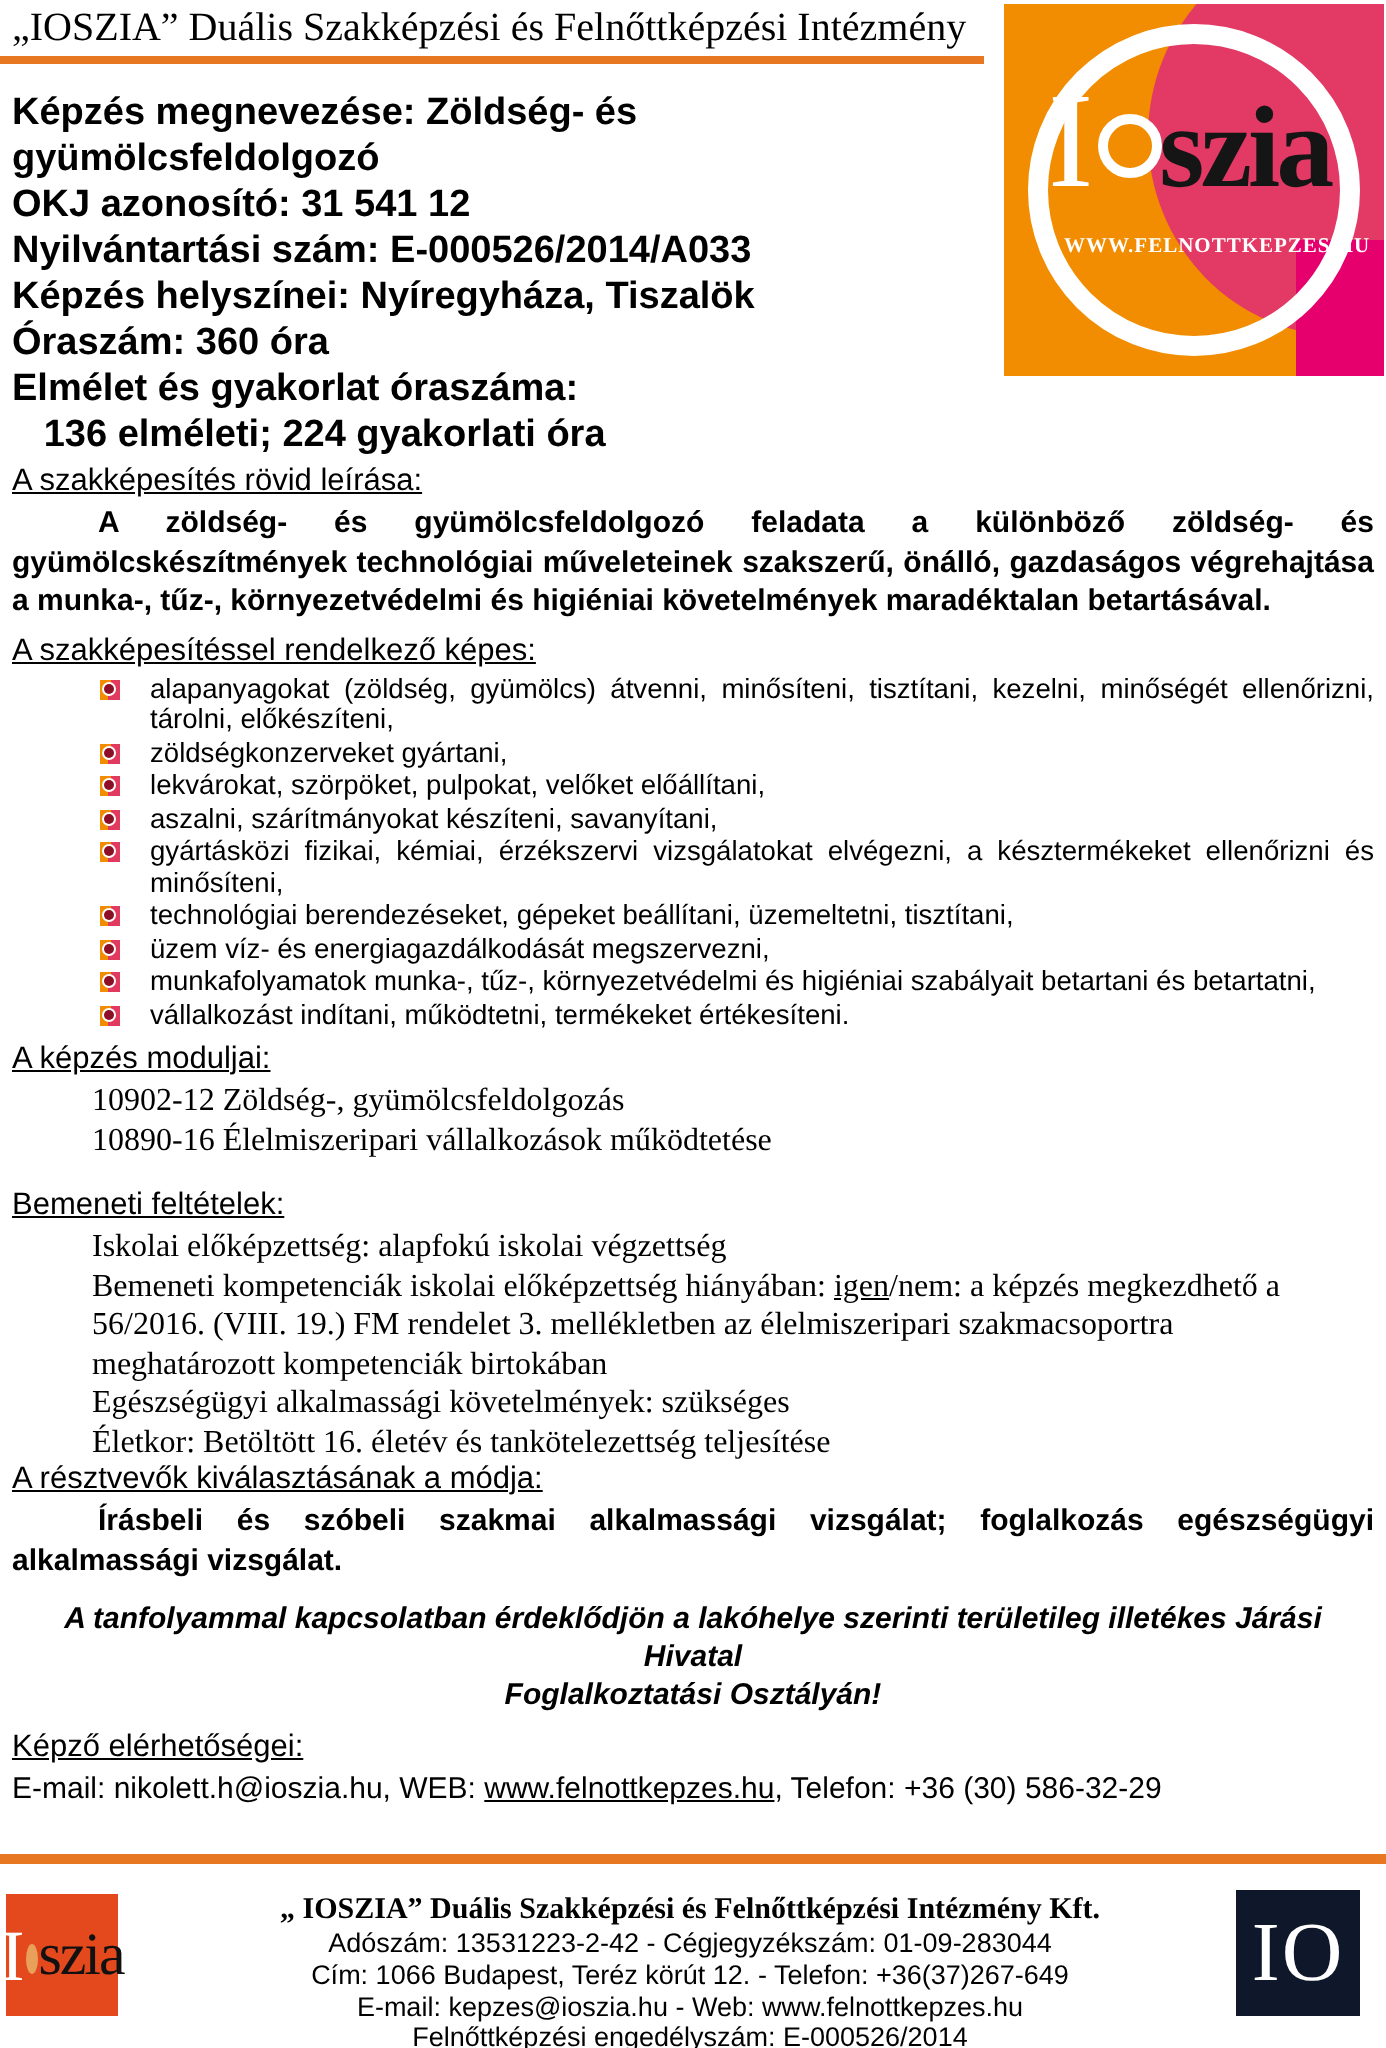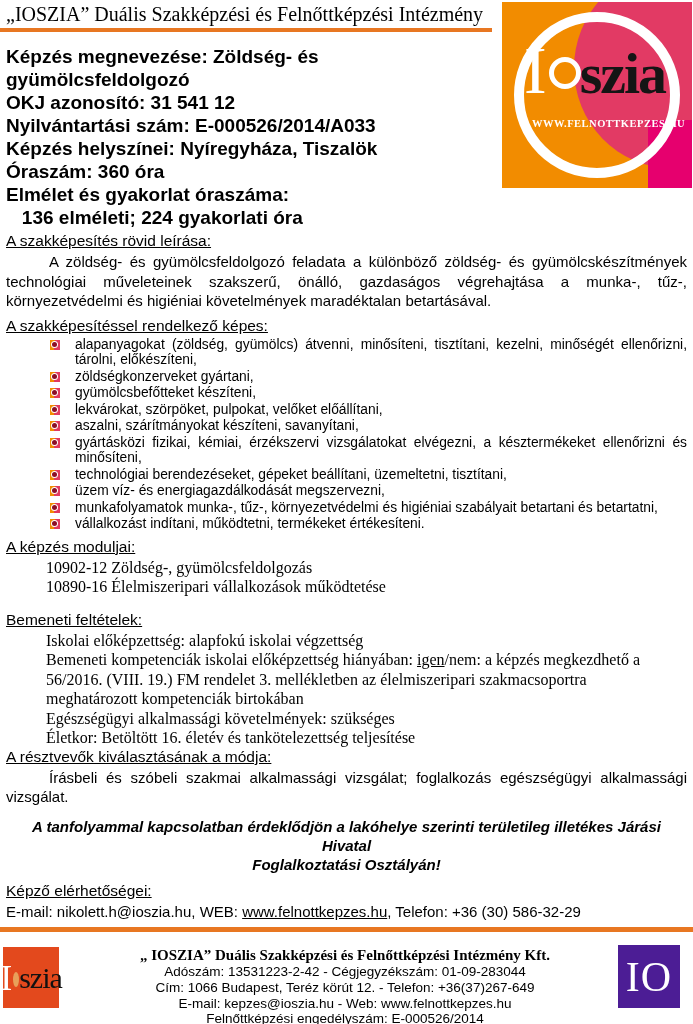--- a/index.html
+++ b/index.html
@@ -26,21 +26,21 @@
   .logo-big .logo-url{position:absolute;left:30px;top:116px;color:#fff;font-size:10.5px;font-weight:bold;letter-spacing:.5px;font-family:"Liberation Serif",serif;}
   
   .header-info{
     position:absolute;left:6px;top:45px;width:492px;
     font-size:19px;font-weight:bold;line-height:23px;white-space:pre-wrap;
   }
   
   .content{position:absolute;left:6px;top:232px;width:681px;}
   .sec-heading{font-size:15.5px;line-height:18px;text-decoration:underline;margin:6px 0 2px;}
   .sec-heading.first{margin-top:0;}
-  .para{font-size:15px;line-height:19.5px;text-align:justify;text-indent:43px;margin:0;}
+  .para{font-size:15px;line-height:19.5px;text-align:justify;text-indent:43px;margin:0;font-weight:bold;}
   .bullets{list-style:none;margin:2px 0 0 44px;padding:0;width:637px;}
   .bullet-item{display:flex;align-items:flex-start;margin:0 0 1px 0;}
   .bullet-icon{flex:0 0 10px;width:10px;height:10px;margin:3px 15px 0 0;
     background:linear-gradient(100deg,#F28C00 47%,#E23A5E 47%);position:relative;}
   .bullet-icon::after{content:"";position:absolute;left:2px;top:2px;width:5px;height:5px;border-radius:50%;
     background:#8B0F26;box-shadow:0 0 0 1px #fff;}
   .bullet-text{flex:1;font-size:13.8px;line-height:15.5px;text-align:justify;}
   .serif-block{font-family:"Liberation Serif",serif;font-size:16px;line-height:19.5px;margin-left:40px;width:624px;}
   .uline{text-decoration:underline;}
   .notice{font-size:15px;font-weight:bold;font-style:italic;text-align:center;white-space:pre-line;
@@ -48,21 +48,21 @@
   .contact-line{font-size:15px;line-height:19px;}
   
   .bottom-rule{position:absolute;left:0;top:927px;width:693px;height:5px;background:#E87722;}
   .footer{position:absolute;left:0;top:940px;width:693px;height:84px;}
   .flogo-left{position:absolute;left:3px;top:7px;width:56px;height:61px;background:#E3491D;
     display:flex;align-items:center;justify-content:center;font-family:"Liberation Serif",serif;}
   .flogo-left .fi{color:#fff;font-size:36px;line-height:36px;}
   .flogo-left .fdot{display:inline-block;width:9px;height:9px;border-radius:50%;background:#3a1212;
     border:3px solid #E8A05A;margin:0 0 0 1px;position:relative;top:2px;}
   .flogo-left .fszia{color:#111;font-size:30px;line-height:30px;letter-spacing:-1px;}
-  .flogo-right{position:absolute;right:13px;top:5px;width:62px;height:63px;background:#4c1d95;
+  .flogo-right{position:absolute;right:13px;top:5px;width:62px;height:63px;background:#0f172a;
     display:flex;align-items:center;justify-content:center;
     font-family:"Liberation Serif",serif;color:#fff;font-size:42px;letter-spacing:1px;}
   .footer-center{position:absolute;left:110px;top:6px;width:470px;text-align:center;}
   .fc-company{font-family:"Liberation Serif",serif;font-size:15px;font-weight:bold;line-height:18px;}
   .fc-line{font-size:13.5px;line-height:15.8px;}
 </style>
 </head>
 <body>
 
 <div class="page">
@@ -102,24 +102,20 @@
         <li class="bullet-item">
           <span class="bullet-icon"></span>
           <span class="bullet-text">alapanyagokat (zöldség, gyümölcs) átvenni, minősíteni, tisztítani, kezelni, minőségét ellenőrizni, tárolni, előkészíteni,</span>
         </li>
 
         <li class="bullet-item">
           <span class="bullet-icon"></span>
           <span class="bullet-text">zöldségkonzerveket gyártani,</span>
         </li>
 
-        <li class="bullet-item">
-          <span class="bullet-icon"></span>
-          <span class="bullet-text">gyümölcsbefőtteket készíteni,</span>
-        </li>
 
         <li class="bullet-item">
           <span class="bullet-icon"></span>
           <span class="bullet-text">lekvárokat, szörpöket, pulpokat, velőket előállítani,</span>
         </li>
 
         <li class="bullet-item">
           <span class="bullet-icon"></span>
           <span class="bullet-text">aszalni, szárítmányokat készíteni, savanyítani,</span>
         </li>

